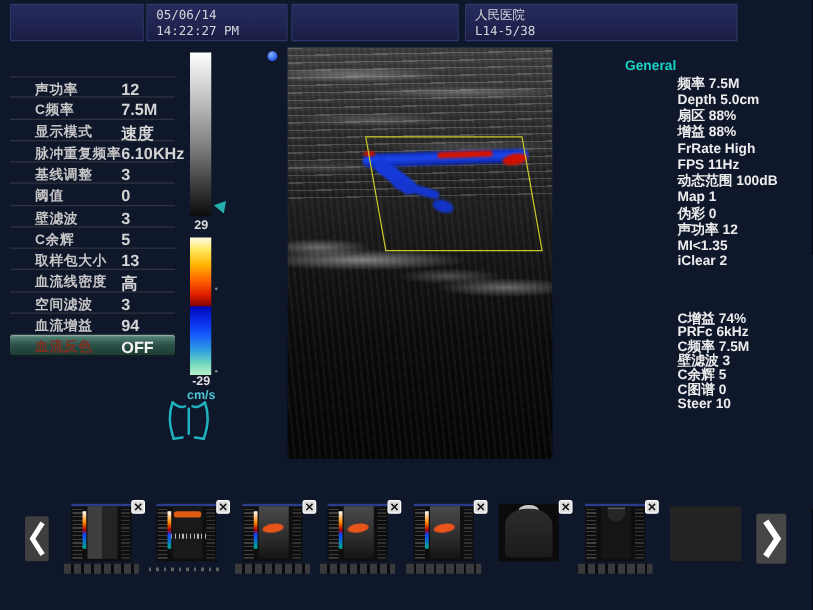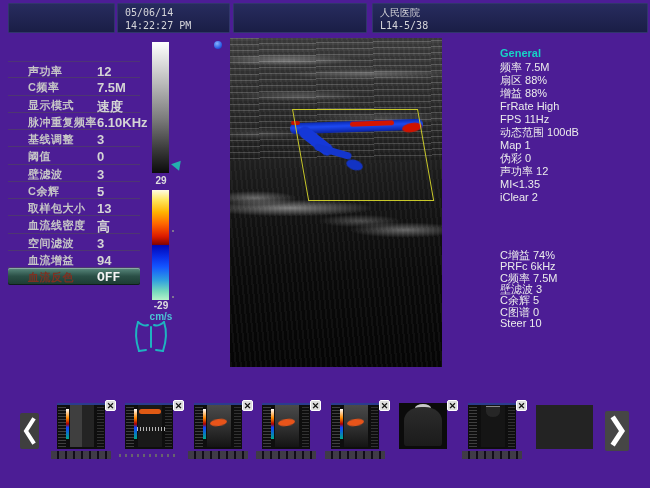--- a/index.html
+++ b/index.html
@@ -1,34 +1,34 @@
 <!DOCTYPE html>
 <html><head>
 <meta charset="utf-8">
 <style>
   html,body{margin:0;padding:0;background:#000;}
-  .screen{position:relative;width:650px;height:488px;background:#4c1d95;overflow:hidden;
+  .screen{position:relative;width:650px;height:488px;background:#0f172a;overflow:hidden;
           font-family:"Liberation Sans",sans-serif;}
   
   .tb-box{position:absolute;top:3px;height:30px;background:linear-gradient(#272c5e,#1a1e46);
           border:1px solid #30366b;border-radius:1px;box-sizing:border-box;}
   .tb1{left:8px;width:107px;}
   .tb2{left:117px;width:113px;}
   .tb3{left:233px;width:134px;}
-  .tb4{left:372px;width:276px;}
+  .tb4{left:372px;width:218px;}
   .tb-text{font-family:"DejaVu Sans Mono",monospace;font-size:10px;line-height:13px;
            color:#d6d6da;padding:2px 0 0 7px;white-space:pre;}
   
   .lpanel{position:absolute;left:8px;top:61px;width:132px;}
   .prow{position:relative;height:17.25px;border-bottom:1px solid rgba(80,80,80,.5);box-sizing:border-box;text-align:right;}
   .prow:first-child{border-top:1px solid rgba(80,80,80,.45);}
   .plabel{position:absolute;left:20px;top:2px;font-size:11px;font-weight:bold;color:#c6c6c6;letter-spacing:.5px;}
   .pvalue{position:absolute;left:89px;top:2px;font-size:13px;font-weight:bold;color:#d4d4d4;}
   .prow.hl{background:linear-gradient(#5a8a7e,#2a4f46 48%,#1b3a32);border-radius:2px;
-           box-shadow:inset 0 1px 0 rgba(255,255,255,.3), inset 0 -1px 0 rgba(0,0,0,.5);border-bottom:none;font-family:Liberation Mono, monospace;}
+           box-shadow:inset 0 1px 0 rgba(255,255,255,.3), inset 0 -1px 0 rgba(0,0,0,.5);border-bottom:none;}
   .prow.hl .plabel{color:#7e3122;}
   .prow.hl .pvalue{color:#f4f4f4;}
   
   .graybar{position:absolute;left:152px;top:42px;width:17px;height:131px;
            background:linear-gradient(#ffffff,#e9e9e9 10%,#b9b9b9 32%,#7d7d7d 58%,#3a3a3a 82%,#0b0b0b);}
   .colorbar{position:absolute;left:152px;top:190px;width:17px;height:110px;
     background:linear-gradient(#fffce6 0%,#ffe75e 9%,#ffb400 20%,#ff6400 31%,#dd1c00 42%,#860400 49.5%,
                #0008b8 50.5%,#0a2ee8 61%,#1456ff 70%,#2f9fe0 82%,#74d9bd 92%,#b6f2ca 100%);}
   .scale-lab{position:absolute;width:34px;text-align:center;font-size:10px;font-weight:bold;color:#dedede;}
   .lab29{left:144px;top:175px;}
@@ -65,21 +65,21 @@
           background:linear-gradient(#0a2ab2,#1d49f2 42%,#0a22a0);}
   .f-br1{left:66px;top:97px;width:40px;height:12px;border-radius:6px;transform:rotate(38deg);background:#1538d8;}
   .f-br2{left:84px;top:110px;width:38px;height:7px;border-radius:4px;transform:rotate(16deg);background:#1436ce;}
   .f-blob{left:116px;top:122px;width:17px;height:10px;border-radius:50%;transform:rotate(18deg);background:#1233c4;}
   .f-redstrip{left:120px;top:83px;width:44px;height:5px;border-radius:3px;transform:rotate(-2deg);background:#d41400;}
   .f-redend{left:172px;top:85px;width:20px;height:9px;border-radius:50%;transform:rotate(-10deg);background:#cf1200;}
   .f-redspeck{left:61px;top:83px;width:9px;height:4px;border-radius:2px;background:#c01000;}
   
   .rpanel{position:absolute;left:500px;top:47px;width:148px;}
   .rp-header{font-size:11px;font-weight:bold;color:#17d3c6;line-height:13px;margin-bottom:1px;}
-  .rp-line{font-size:11px;font-weight:normal;color:#ececec;line-height:12.95px;white-space:pre;}
+  .rp-line{font-size:11px;font-weight:bold;color:#ececec;line-height:12.95px;white-space:pre;margin-left:42px;}
   .rpanel-c{position:absolute;left:500px;top:250px;width:148px;}
   .rpanel-c .rp-line{line-height:11.35px;}
   
   .fs-arrow{position:absolute;background:#3f3f3f;border-radius:2px;display:flex;align-items:center;justify-content:center;}
   .fs-left{left:20px;top:413px;width:19px;height:36px;}
   .fs-right{left:605px;top:411px;width:24px;height:40px;background:#464646;}
   .thumb{position:absolute;top:403px;width:48px;height:46px;background:#0e0e0e;}
   .thumb .tbar{position:absolute;left:0;top:0;right:0;height:2px;background:#2b3c8e;}
   .tcol-l{position:absolute;left:1px;top:4px;width:8px;bottom:2px;opacity:.65;
     background:repeating-linear-gradient(#5a5a5a 0 1px,transparent 1px 3px);}
@@ -215,20 +215,21 @@
     <div class="flow f-blob"></div>
     <div class="flow f-redstrip"></div>
     <div class="flow f-redend"></div>
     <div class="flow f-redspeck"></div>
     <div class="roi"></div>
   </div>
 
   <div class="rpanel">
     <div class="rp-header">General</div>
     <div class="rp-line">频率 7.5M</div>
+    <div class="rp-line">Depth 5.0cm</div>
     <div class="rp-line">扇区 88%</div>
     <div class="rp-line">增益 88%</div>
     <div class="rp-line">FrRate High</div>
     <div class="rp-line">FPS 11Hz</div>
     <div class="rp-line">动态范围 100dB</div>
     <div class="rp-line">Map 1</div>
     <div class="rp-line">伪彩 0</div>
     <div class="rp-line">声功率 12</div>
     <div class="rp-line">MI&lt;1.35</div>
     <div class="rp-line">iClear 2</div>

